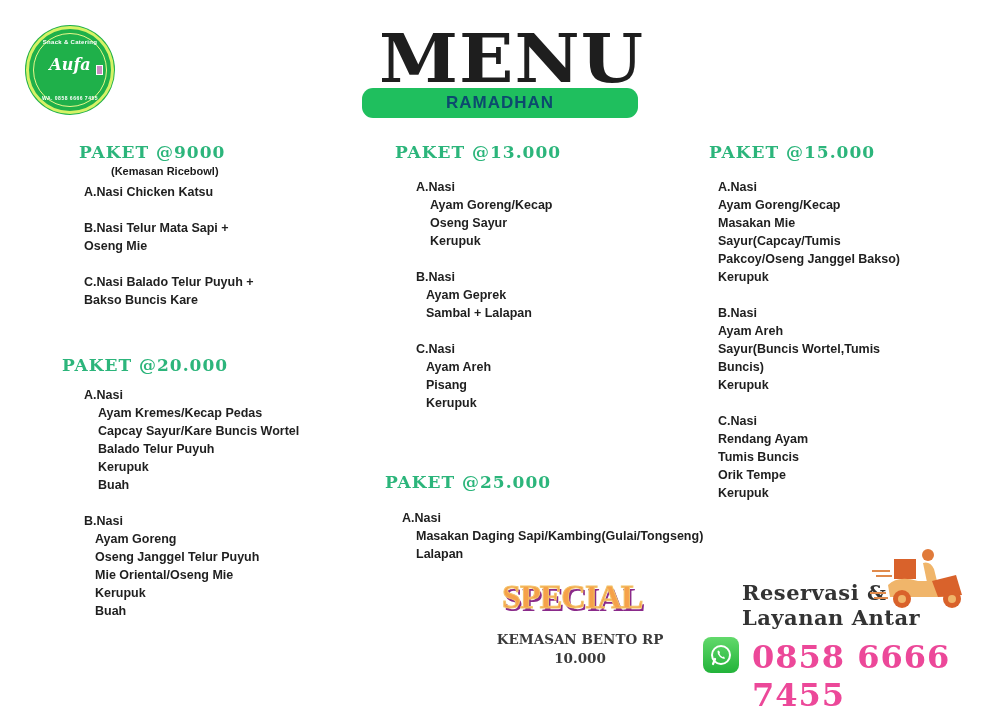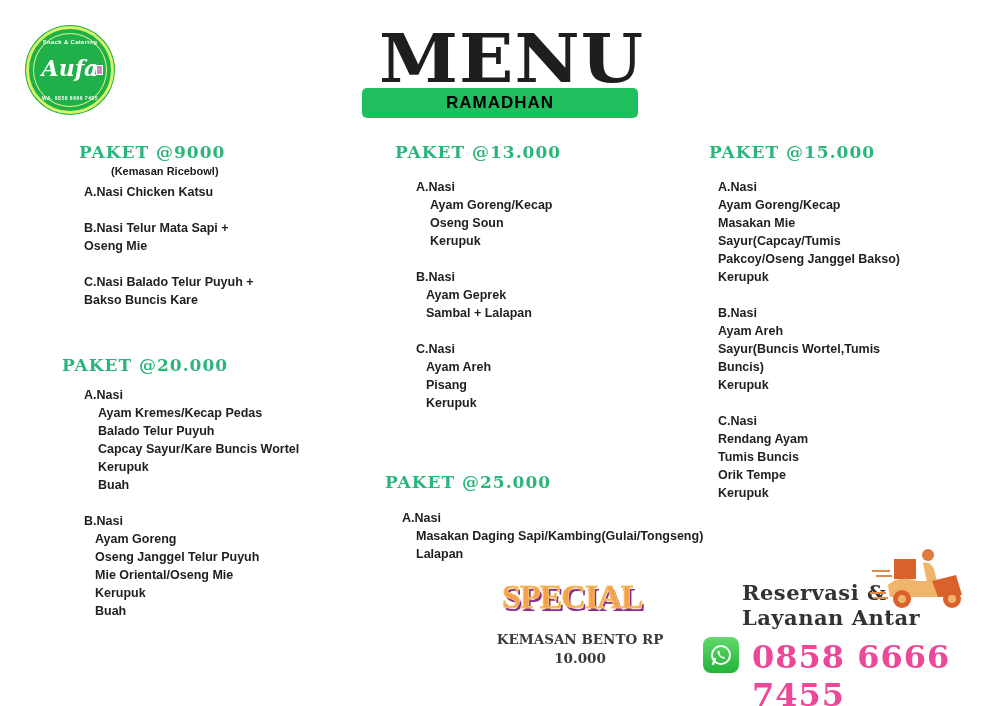--- a/index.html
+++ b/index.html
@@ -4,29 +4,29 @@
 <style>
   * { margin: 0; padding: 0; box-sizing: border-box; }
   html, body { width: 1000px; height: 706px; background: #ffffff; overflow: hidden; }
   body { position: relative; font-family: "Liberation Sans", "DejaVu Sans", sans-serif; color: #1a1a1a; }
 
   
   .logo { position: absolute; left: 26px; top: 26px; width: 88px; height: 88px; border-radius: 50%;
     background: #1fb04a; border: 3px solid #d6f266; box-shadow: 0 0 0 1px #1fb04a; }
   .logo-inner { position: absolute; inset: 4px; border-radius: 50%; border: 1px solid #e8f88a; }
   .logo-top { position: absolute; top: 10px; left: 0; right: 0; text-align: center; font-size: 6px; color: #fff; font-weight: bold; letter-spacing: 0.3px; }
-  .logo-name { position: absolute; top: 26px; left: 0; right: 0; text-align: center; font-family: "DejaVu Serif", serif; font-size: 22px; font-weight: bold; color: #fff; font-style: italic; }
+  .logo-name { position: absolute; top: 26px; left: 0; right: 0; text-align: center; font-family: "DejaVu Serif", serif; font-size: 16px; font-weight: bold; color: #fff; font-style: italic; }
   .logo-bottom { position: absolute; bottom: 10px; left: 0; right: 0; text-align: center; font-size: 5px; color: #fff; font-weight: bold; letter-spacing: 0.5px; }
   .logo-badge { position: absolute; right: 8px; top: 36px; width: 7px; height: 10px; background: #c98cc0; border: 1px solid #fff; }
 
   
   .title { position: absolute; left: 385px; top: 22px; width: 240px; text-align: center;
     font-family: "DejaVu Serif", serif; font-size: 68px; font-weight: bold; color: #1e1e1e; letter-spacing: 1px; line-height: 72px; transform: scaleX(1.05); }
-  .subtitle-bar { position: absolute; left: 362px; top: 88px; width: 276px; height: 30px; background: #1fbf5e; border-radius: 5px;
-    color: #000000; text-align: center; font-weight: bold; font-size: 17px; line-height: 30px; letter-spacing: 1px; }
+  .subtitle-bar { position: absolute; left: 362px; top: 88px; width: 276px; height: 30px; background: #1fbf5e; border-radius: 11px;
+    color: #0c4a6e; text-align: center; font-weight: bold; font-size: 17px; line-height: 30px; letter-spacing: 1px; }
 
   
   .paket-title { position: absolute; font-family: "DejaVu Serif", serif; font-weight: bold; font-size: 17px; color: #2cb57b; letter-spacing: 1px; white-space: nowrap; }
   .paket-note { position: absolute; font-size: 11px; font-weight: bold; color: #1a1a1a; }
 
   .block { position: absolute; font-size: 12.5px; font-weight: bold; line-height: 18px; color: #1f1f1f; white-space: nowrap; }
   .block .item { display: block; margin-left: 28px; }
   .block .indent { padding-left: 14px; }
   .block .gap { height: 18px; }
 
@@ -66,38 +66,38 @@
   <span class="item">Oseng Mie</span>
   <span class="item gap"></span>
   <span class="item">C.Nasi Balado Telur Puyuh +</span>
   <span class="item">Bakso Buncis Kare</span>
 </div>
 
 <div class="paket-title" style="left:62px; top:355px;">PAKET @20.000</div>
 <div class="block" style="left:56px; top:386px;">
   <span class="item">A.Nasi</span>
   <span class="item indent">Ayam Kremes/Kecap Pedas</span>
+  <span class="item indent">Capcay Sayur/Kare Buncis Wortel</span>
   <span class="item indent">Balado Telur Puyuh</span>
-  <span class="item indent">Capcay Sayur/Kare Buncis Wortel</span>
   <span class="item indent">Kerupuk</span>
   <span class="item indent">Buah</span>
   <span class="item gap"></span>
   <span class="item">B.Nasi</span>
   <span class="item indent" style="padding-left:11px">Ayam Goreng</span>
   <span class="item indent" style="padding-left:11px">Oseng Janggel Telur Puyuh</span>
   <span class="item indent" style="padding-left:11px">Mie Oriental/Oseng Mie</span>
   <span class="item indent" style="padding-left:11px">Kerupuk</span>
   <span class="item indent" style="padding-left:11px">Buah</span>
 </div>
 
 <div class="paket-title" style="left:395px; top:142px;text-align:center;">PAKET @13.000</div>
 <div class="block" style="left:388px; top:178px;">
   <span class="item">A.Nasi</span>
   <span class="item indent">Ayam Goreng/Kecap</span>
-  <span class="item indent">Oseng Soun</span>
+  <span class="item indent">Oseng Sayur</span>
   <span class="item indent">Kerupuk</span>
   <span class="item gap"></span>
   <span class="item">B.Nasi</span>
   <span class="item indent" style="padding-left:10px">Ayam Geprek</span>
   <span class="item indent" style="padding-left:10px">Sambal + Lalapan</span>
   <span class="item gap"></span>
   <span class="item">C.Nasi</span>
   <span class="item indent" style="padding-left:10px">Ayam Areh</span>
   <span class="item indent" style="padding-left:10px">Pisang</span>
   <span class="item indent" style="padding-left:10px">Kerupuk</span>

